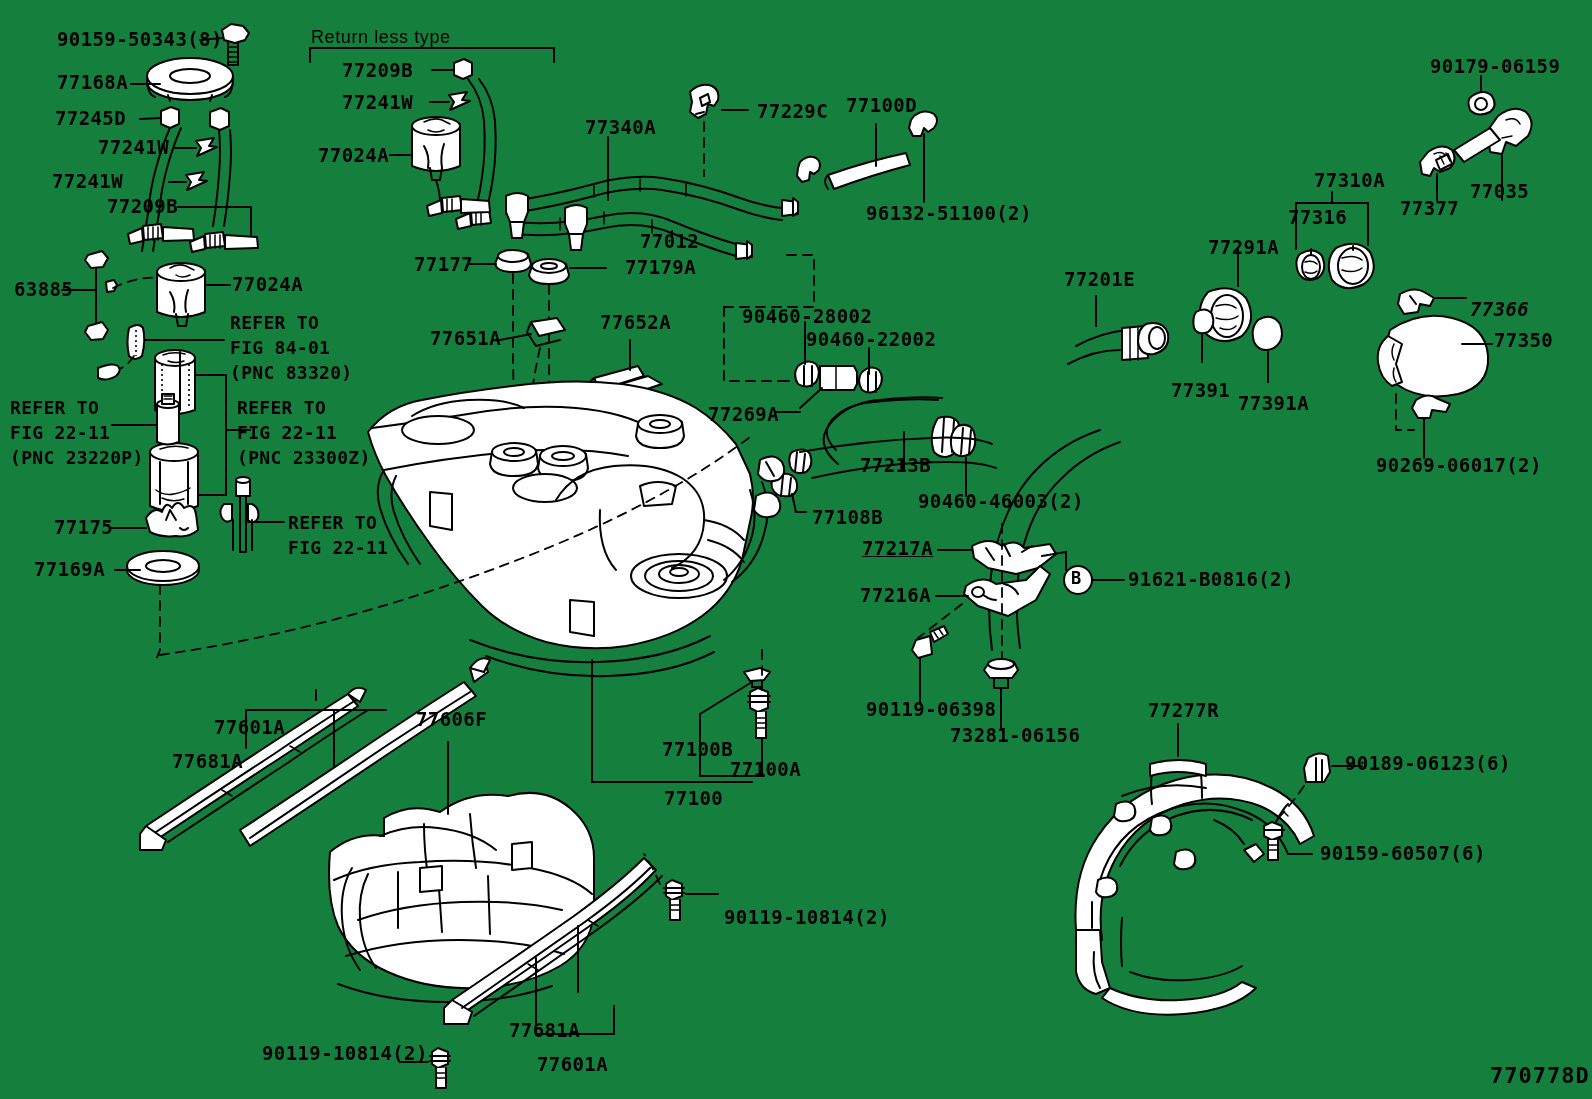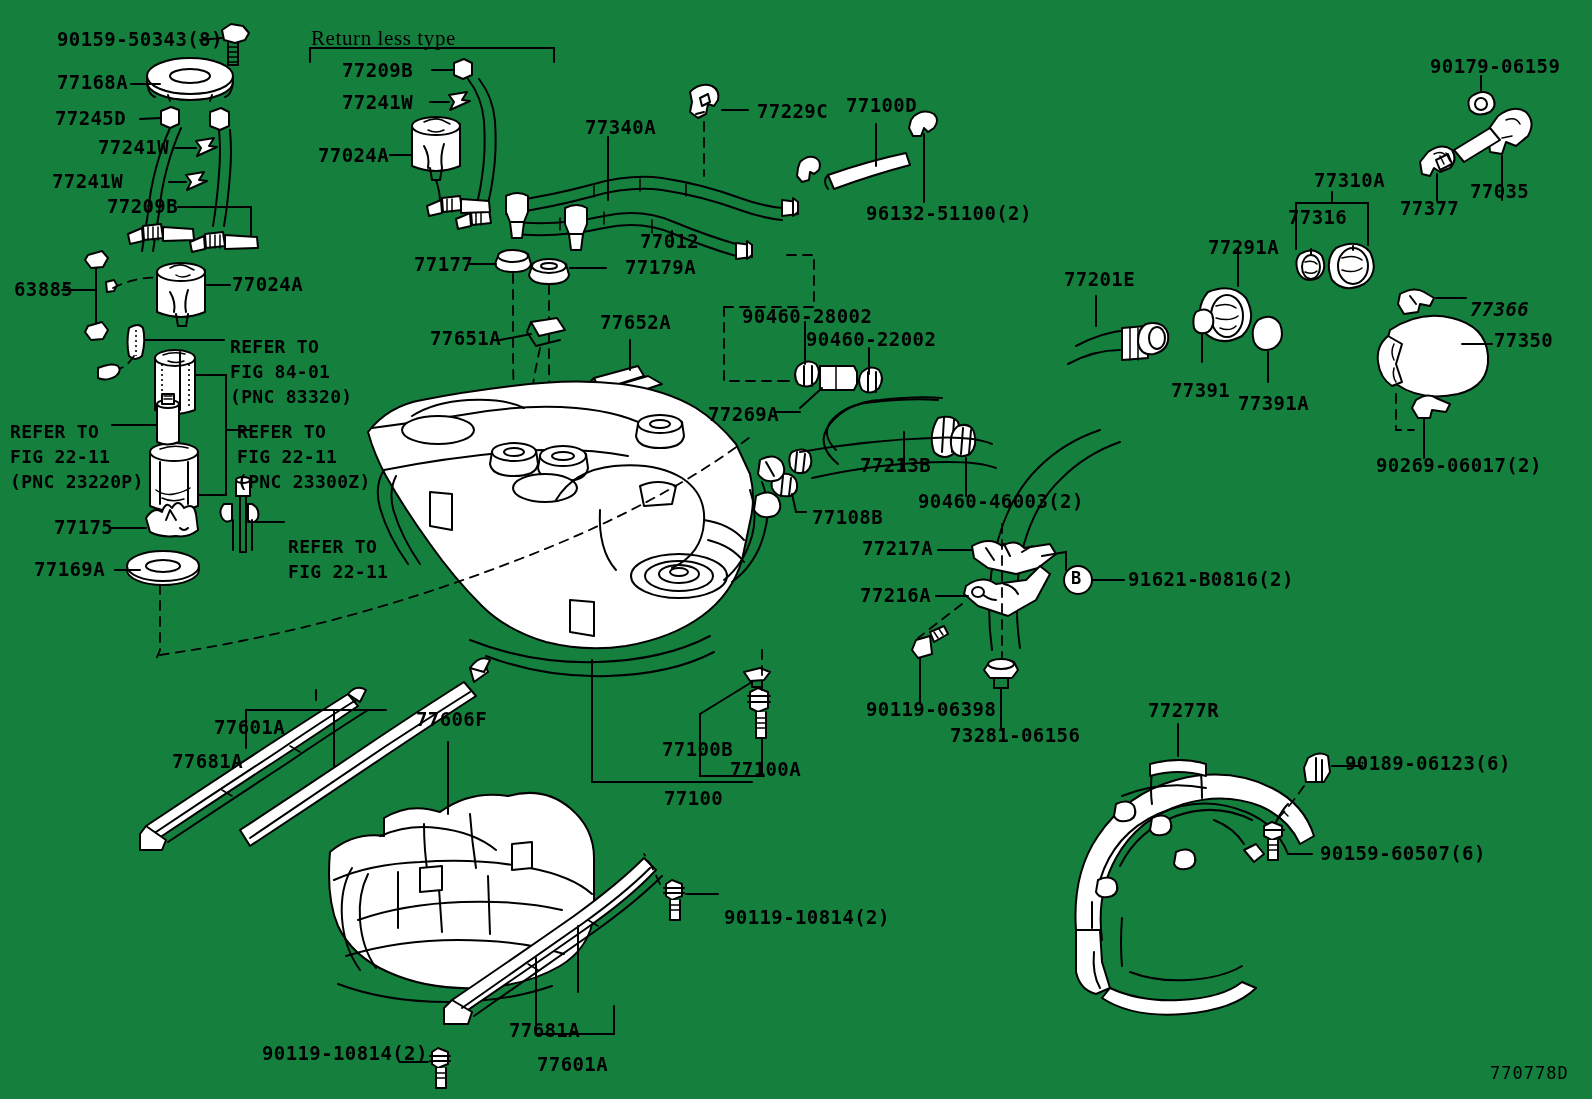--- a/index.html
+++ b/index.html
@@ -16,33 +16,33 @@
     position:absolute;
     font-family:"DejaVu Sans Mono","Liberation Mono",monospace;
     font-size:19px;
     font-weight:bold;
     color:#000000;
     white-space:pre;
     letter-spacing:0.4px;
     line-height:1.0;
   }
   .lbl.sans{
-    font-family:Liberation Serif, serif;
+    font-family:Liberation Sans, sans-serif;
     font-weight:normal;
-    font-size:21px;
+    font-size:18px;
     letter-spacing:0.6px;
   }
   .lbl.code{
-    font-size:17px;font-weight:normal;letter-spacing:1px;
+    font-size:22px;font-weight:bold;letter-spacing:1px;
   }
   .refblk{
     position:absolute;
     font-family:"DejaVu Sans Mono","Liberation Mono",monospace;
     font-size:18px;font-weight:bold;color:#000;
-    line-height:1.38;white-space:pre;letter-spacing:0.3px;margin-top:24px;
+    line-height:1.38;white-space:pre;letter-spacing:0.3px;
   }
 </style>
 </head>
 <body>
 
 <div id="page">
 
   <svg id="artwork" viewBox="0 0 1592 1099" xmlns="http://www.w3.org/2000/svg">
     <defs>
       <style>
@@ -670,21 +670,21 @@
   <div class="lbl" style="left:1238px;top:394px;">77391A</div>
   <div class="lbl" style="left:1314px;top:171px;">77310A</div>
   <div class="lbl" style="left:1288px;top:208px;">77316</div>
   <div class="lbl" style="left:1400px;top:199px;">77377</div>
   <div class="lbl" style="left:1470px;top:182px;">77035</div>
   <div class="lbl" style="left:1430px;top:57px;">90179-06159</div>
   <div class="lbl" style="left:1470px;top:300px;font-style:italic;">77366</div>
   <div class="lbl" style="left:1494px;top:331px;">77350</div>
   <div class="lbl" style="left:1376px;top:456px;">90269-06017(2)</div>
 
-  <div class="lbl" style="left:862px;top:539px;">77217A</div>
+  <div class="lbl" style="left:862px;top:539px;text-decoration:underline;">77217A</div>
   <div class="lbl" style="left:860px;top:586px;">77216A</div>
   <div class="lbl" style="left:1128px;top:570px;">91621-B0816(2)</div>
   <div class="lbl" style="left:1071px;top:570px;font-size:17px;">B</div>
   <div class="lbl" style="left:866px;top:700px;">90119-06398</div>
   <div class="lbl" style="left:950px;top:726px;">73281-06156</div>
 
   <div class="lbl" style="left:662px;top:740px;">77100B</div>
   <div class="lbl" style="left:730px;top:760px;">77100A</div>
   <div class="lbl" style="left:664px;top:789px;">77100</div>
 

